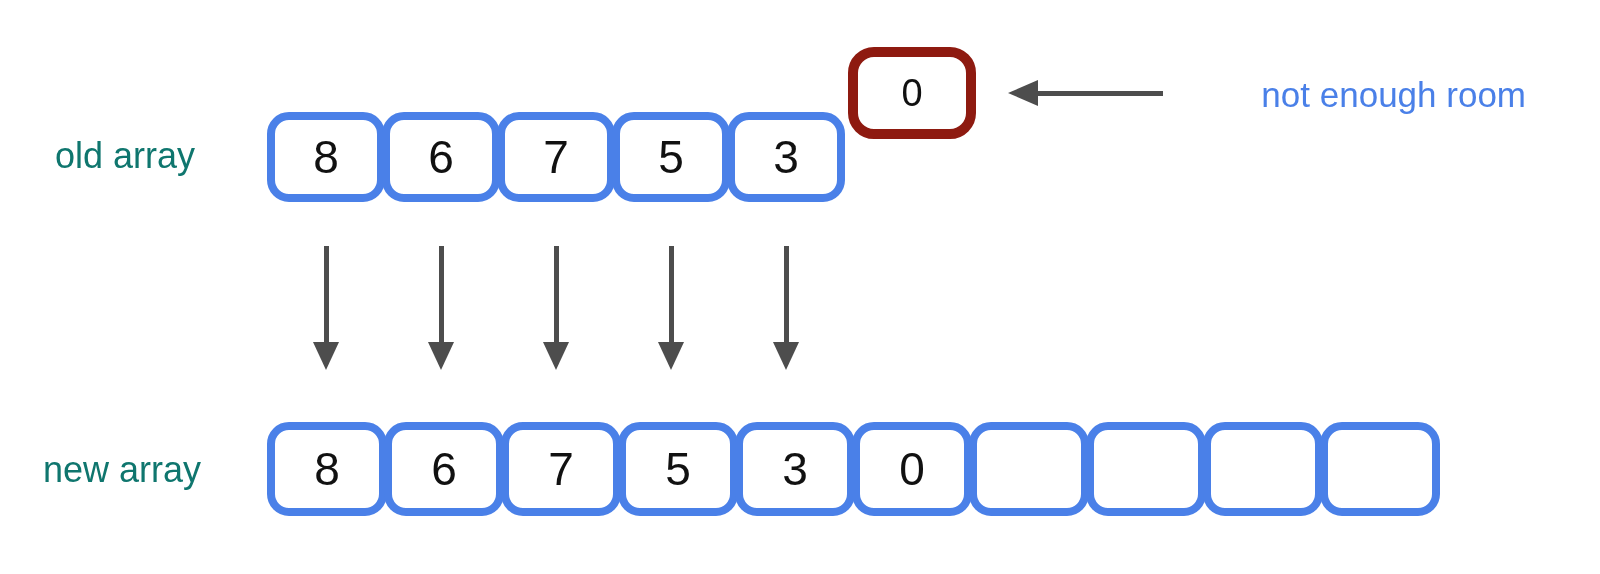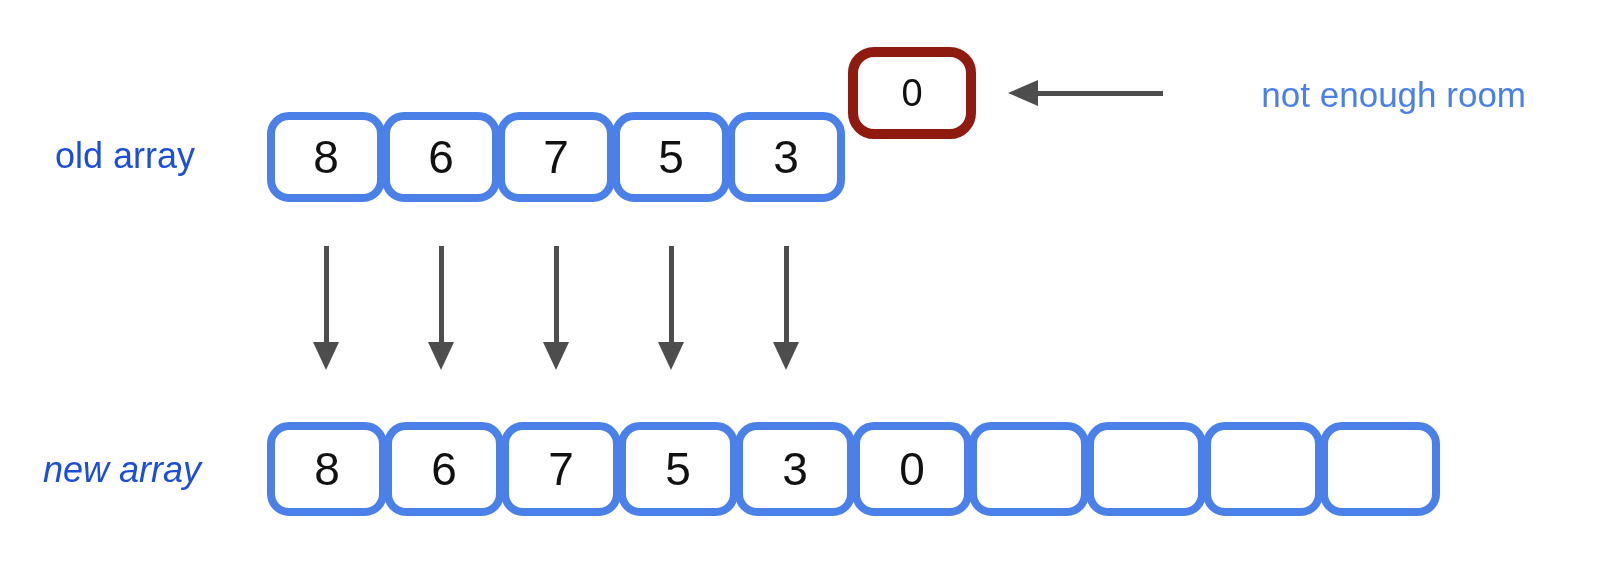--- a/index.html
+++ b/index.html
@@ -6,27 +6,27 @@
   .canvas {
     position: relative;
     width: 1600px;
     height: 574px;
     background: #ffffff;
     overflow: hidden;
     font-family: "Liberation Sans", sans-serif;
   }
   .row-label {
     position: absolute;
-    color: #1d4ed8;
+    color: #0f766e;
     font-size: 36px;
     line-height: 36px;
     white-space: nowrap;
   }
   .row-label.old { left: 55px; top: 138px; }
-  .row-label.new { left: 43px; top: 452px; font-style: italic; }
+  .row-label.new { left: 43px; top: 452px; }
 
   .array-row { position: absolute; display: flex; }
   .array-row.old { left: 267px; top: 112px; }
   .array-row.new { left: 267px; top: 422px; }
 
   .cell {
     box-sizing: border-box;
     background: #ffffff;
     border: 8px solid #4a80e8;
     border-radius: 22px;

